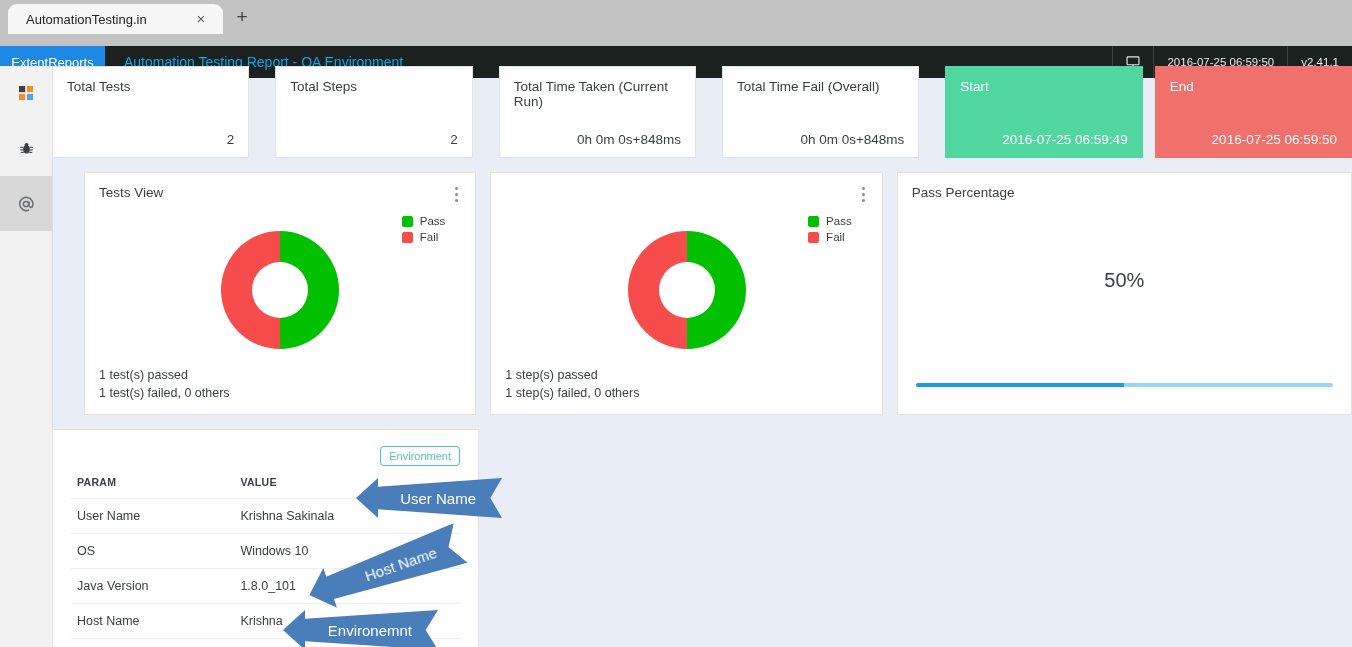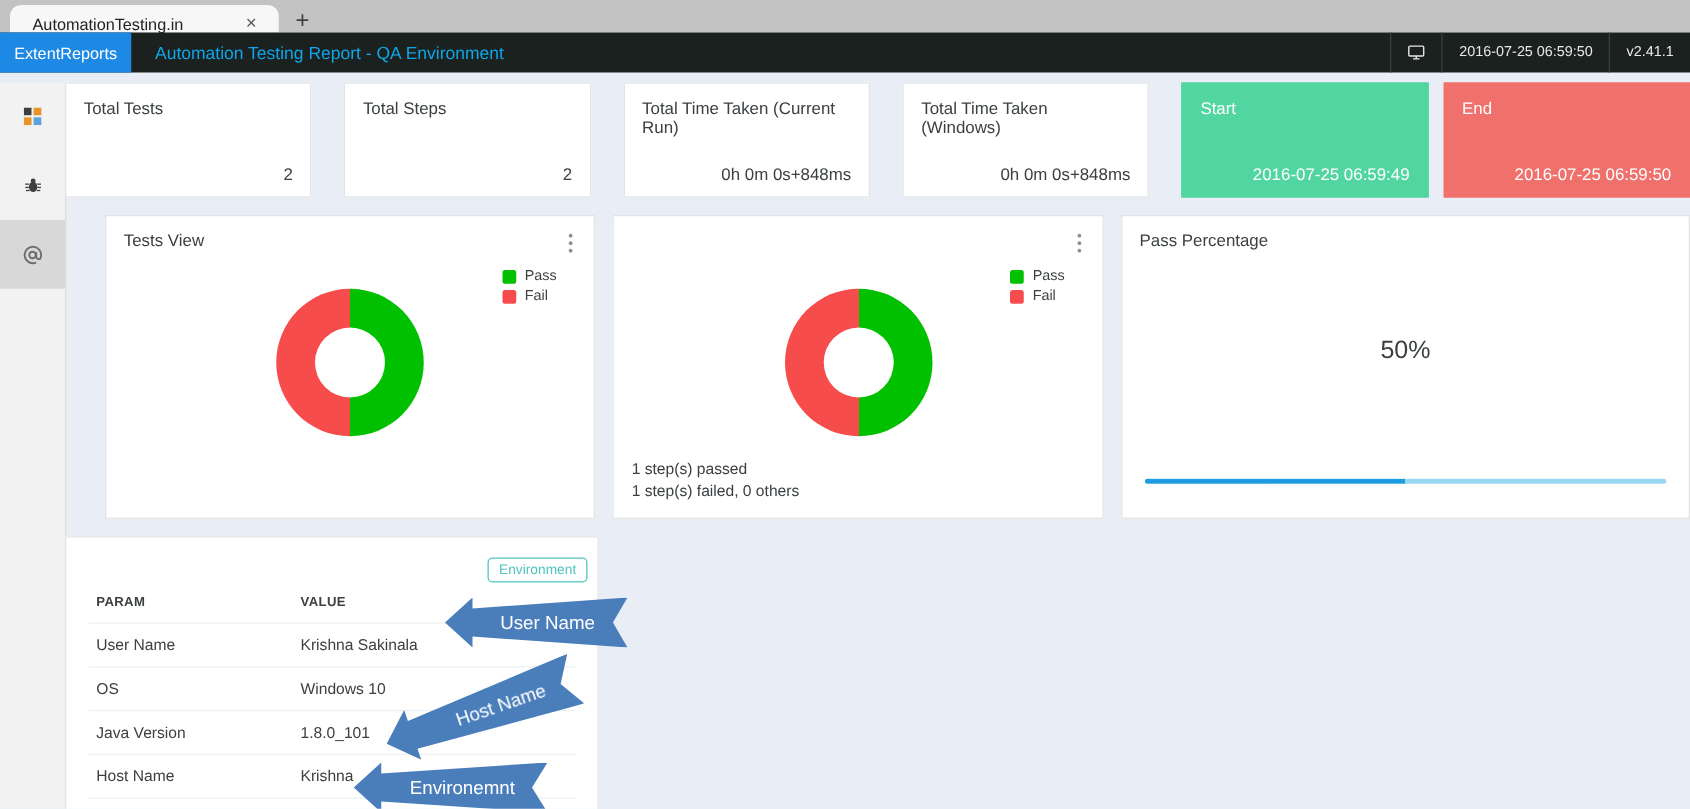--- a/index.html
+++ b/index.html
@@ -5,21 +5,21 @@
   html,body{margin:0;padding:0;}
   body{
     width:1352px;height:647px;overflow:hidden;
     background:#e9edf5;
     font-family:"Liberation Sans",sans-serif;
     -webkit-font-smoothing:antialiased;
   }
   .browser{width:1352px;height:647px;position:relative;}
 
   
-  .tabstrip{height:26px;background:#c3c3c3;position:relative;}
+  .tabstrip{height:46px;background:#c3c3c3;position:relative;}
   .tab{
     position:absolute;left:8px;top:4px;width:215px;height:30px;
     background:#f7f7f7;border-radius:9px 9px 0 0;
     display:flex;align-items:center;
   }
   .tab-title{
     font-size:13px;color:#222;margin-left:18px;
     white-space:nowrap;overflow:hidden;
   }
   .tab-close{
@@ -123,21 +123,21 @@
   .pbar{
     position:absolute;left:18px;right:18px;bottom:27px;height:4px;
     background:#9ad6f2;border-radius:2px;overflow:hidden;
   }
   .pbar-fill{height:100%;background:#1e9ce0;}
 
   
   .env-row{margin-top:14px;display:flex;}
   .env-card{width:427px;height:232px;padding:10px 18px 0 18px;box-sizing:border-box;position:relative;}
   .env-badge{
-    position:absolute;right:8px;top:16px;
+    position:absolute;right:18px;top:16px;
     border:1px solid #4fc3be;color:#4fc3be;border-radius:4px;
     font-size:11px;padding:3px 8px;cursor:pointer;background:#fff;
   }
   table.envtbl{width:100%;border-collapse:collapse;margin-top:30px;}
   table.envtbl th{
     text-align:left;font-size:10.5px;color:#3c4043;font-weight:bold;
     letter-spacing:.3px;padding:6px 0 10px 6px;
   }
   table.envtbl td{
     font-size:12.5px;color:#3c4043;padding:10px 0 10px 6px;
@@ -225,21 +225,21 @@
       </div>
       <div class="card kpi">
         <div class="kpi-label">Total Steps</div>
         <div class="kpi-value">2</div>
       </div>
       <div class="card kpi">
         <div class="kpi-label">Total Time Taken (Current Run)</div>
         <div class="kpi-value">0h 0m 0s+848ms</div>
       </div>
       <div class="card kpi">
-        <div class="kpi-label">Total Time Taken (Windows)</div>
+        <div class="kpi-label">Total Time Fail (Overall)</div>
         <div class="kpi-value">0h 0m 0s+848ms</div>
       </div>
       <div class="card kpi green">
         <div class="kpi-label">Start</div>
         <div class="kpi-value">2016-07-25 06:59:49</div>
       </div>
       <div class="card kpi red">
         <div class="kpi-label">End</div>
         <div class="kpi-value">2016-07-25 06:59:50</div>
       </div>
@@ -260,20 +260,24 @@
               <span class="legend-lbl">Pass</span>
             </div>
           <div class="legend-row">
               <span class="legend-sw" style="background: rgb(247, 76, 76);"></span>
               <span class="legend-lbl">Fail</span>
             </div>
         </div>
         <div class="donut-wrap">
           <div class="donut" style="background: conic-gradient(rgb(0, 192, 0) 0turn, rgb(0, 192, 0) 0.5turn, rgb(247, 76, 76) 0.5turn, rgb(247, 76, 76) 1turn);"></div>
         </div>
+        <div class="chart-foot">
+          <div>1 test(s) passed</div>
+          <div>1 test(s) failed, 0 others</div>
+        </div>
       </div>
 
       <div class="card chart-card c2">
         <div class="kebab">
             <span></span>
             <span></span>
             <span></span>
           </div>
         <div class="legend">
           <div class="legend-row">

